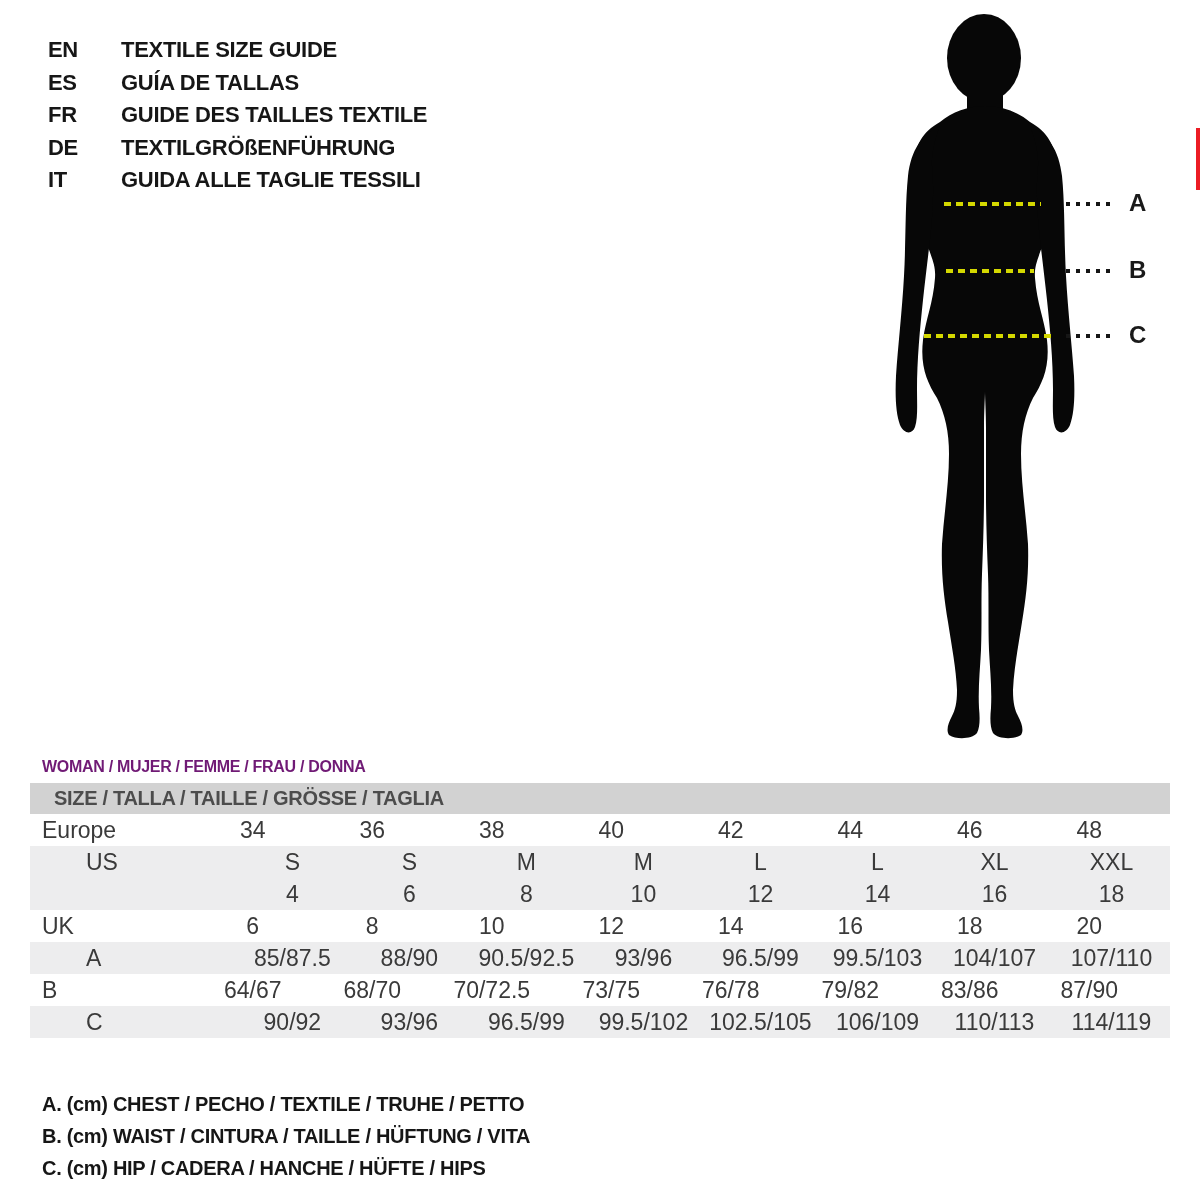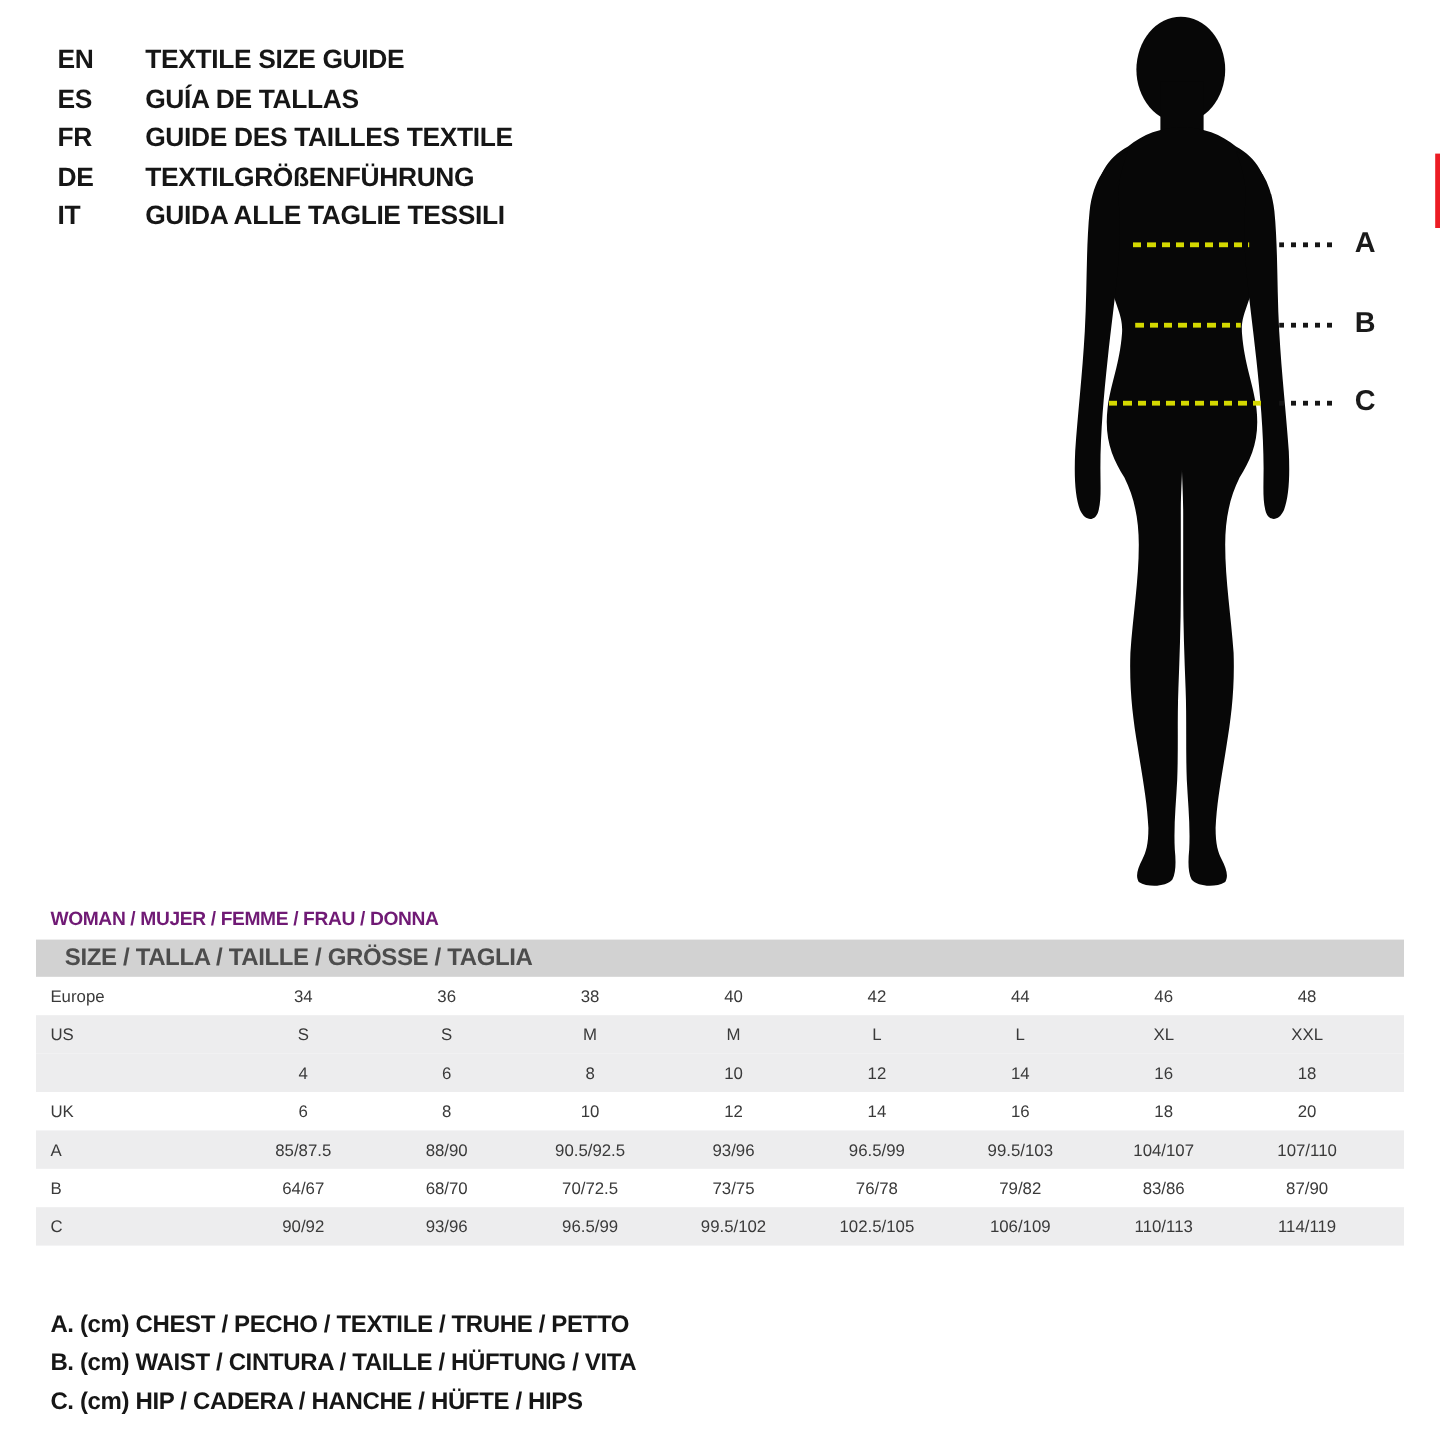--- a/index.html
+++ b/index.html
@@ -16,22 +16,22 @@
   .figure-wrap svg{position:absolute;left:0;top:0;}
   .dash-line{position:absolute;height:4px;background:repeating-linear-gradient(90deg,var(--dash) 0 7px,transparent 7px 12px);}
   .dot-line{position:absolute;height:4px;background:repeating-linear-gradient(90deg,#161616 0 4px,transparent 4px 10px);}
   .marker-letter{position:absolute;font-size:24px;font-weight:700;color:#1a1a1a;}
   
   .section-title{position:absolute;left:42px;top:738px;font-size:16px;font-weight:700;letter-spacing:-0.3px;color:#701a75;margin-top:20px;}
   
   .size-table{position:absolute;left:30px;top:783px;width:1140px;}
   .t-header{height:31px;background:var(--header-bg);display:flex;align-items:center;padding-left:24px;box-sizing:border-box;
             font-size:20px;font-weight:700;letter-spacing:-0.3px;color:#4c4c4c;}
-  .t-row{display:flex;align-items:center;height:32px;font-size:14px;color:#3a3a3a;}
-  .t-row.shaded{background:var(--stripe-bg);}
+  .t-row{display:flex;align-items:center;height:32px;font-size:23px;color:#3a3a3a;}
+  .t-row.shaded{background:var(--stripe-bg);padding-left:44px;}
   .t-label{width:163px;padding-left:12px;box-sizing:border-box;}
   .t-cell{width:119.5px;text-align:center;}
   
   .legend{position:absolute;left:42px;top:1088px;}
   .legend-line{height:32px;display:flex;align-items:center;font-size:20px;font-weight:700;letter-spacing:-0.3px;color:#161616;}
   
   .red-mark{position:absolute;right:0;top:128px;width:4px;height:62px;}
 </style>
 </head>
 <body style="--dash: #d4d800; --header-bg: #d2d2d2; --stripe-bg: #ededee;">

